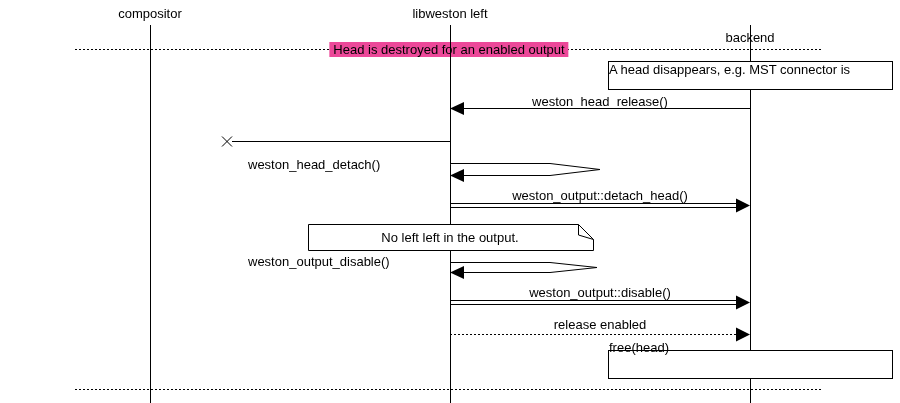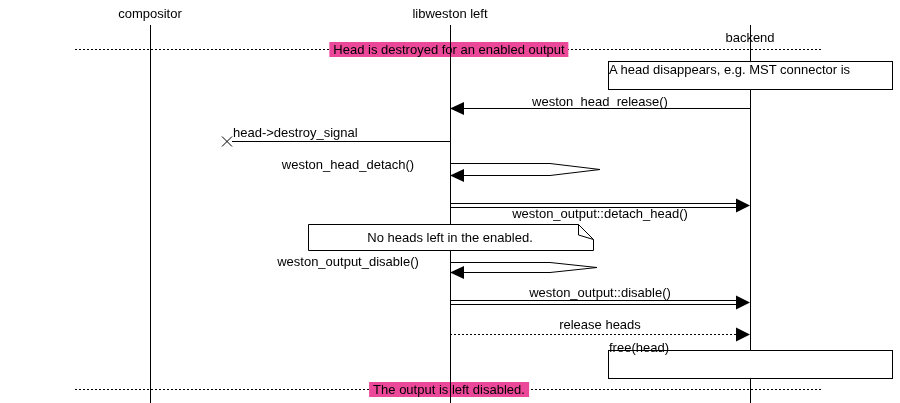--- a/index.html
+++ b/index.html
@@ -7,35 +7,34 @@
     position:relative;width:900px;height:403px;background:#fff;overflow:hidden;
     font-family:"Liberation Sans","DejaVu Sans",sans-serif;font-size:13px;color:#000;
   }
   .layer{position:absolute;left:0;top:0;width:900px;height:403px;}
   svg.layer{pointer-events:none;}
   .z1{z-index:1}.z4{z-index:4}
   .lifeline{position:absolute;top:25px;height:378px;width:1px;background:#000;z-index:3;}
   .lbl{position:absolute;white-space:nowrap;line-height:13px;z-index:5;}
   .center{transform:translateX(-50%);}
   .divtext{position:absolute;white-space:nowrap;line-height:15px;background:#ec4899;padding:0 4px;z-index:2;transform:translateX(-50%);}
-  .rightal{text-align:center;}
+  .rightal{text-align:left;}
   .boxtext{position:absolute;text-align:left;z-index:5;line-height:13px;}
 </style>
 </head>
 <body>
 
 <div class="diagram">
 
   <svg class="layer z1" width="900" height="403">
     <line x1="75" y1="49.5" x2="823" y2="49.5" stroke="#000" stroke-width="1" stroke-dasharray="2,2"></line>
     <line x1="75" y1="389.5" x2="823" y2="389.5" stroke="#000" stroke-width="1" stroke-dasharray="2,2"></line>
   </svg>
 
   <div class="divtext" style="left:449px;top:42px;">Head is destroyed for an enabled output</div>
-  <div class="divtext" style="left:449px;top:382px;">The output is left disabled.</div>
 
   <div class="lifeline" style="left:150px;"></div>
   <div class="lifeline" style="left:450px;"></div>
   <div class="lifeline" style="left:750px;"></div>
 
   <svg class="layer z4" width="900" height="403">
 
     <rect x="608.5" y="61.5" width="284" height="28" fill="#fff" stroke="#000"></rect>
 
     <line x1="463" y1="108.5" x2="750" y2="108.5" stroke="#000"></line>
@@ -70,29 +69,28 @@
   <div class="lbl center" style="left:150px;top:7px;">compositor</div>
   <div class="lbl center" style="left:450px;top:7px;">libweston left</div>
   <div class="lbl center" style="left:750px;top:7px;margin-top:24px;">backend</div>
 
   <div class="boxtext" style="left:609px;top:63px;width:284px;">
     <div>A head disappears, e.g. MST connector is</div>
   </div>
 
   <div class="lbl center" style="left:600px;top:95px;">weston_head_release()</div>
 
-  <div class="lbl" style="left:233px;top:126px;">head-&gt;destroy_signal</div>
 
   <div class="lbl rightal" style="left:248px;top:158px;width:200px;">weston_head_detach()</div>
 
-  <div class="lbl center" style="left:600px;top:189px;margin-top:18px;">weston_output::detach_head()</div>
+  <div class="lbl center" style="left:600px;top:189px;">weston_output::detach_head()</div>
 
-  <div class="lbl center" style="left:450px;top:231px;">No heads left in the enabled.</div>
+  <div class="lbl center" style="left:450px;top:231px;">No left left in the output.</div>
 
   <div class="lbl center" style="left:600px;top:286px;">weston_output::disable()</div>
 
   <div class="lbl rightal" style="left:248px;top:255px;width:200px;">weston_output_disable()</div>
 
-  <div class="lbl center" style="left:600px;top:318px;">release heads</div>
+  <div class="lbl center" style="left:600px;top:318px;">release enabled</div>
 
   <div class="boxtext" style="left:609px;top:341px;width:284px;">free(head)</div>
 
 </div>
 
 </body></html>

